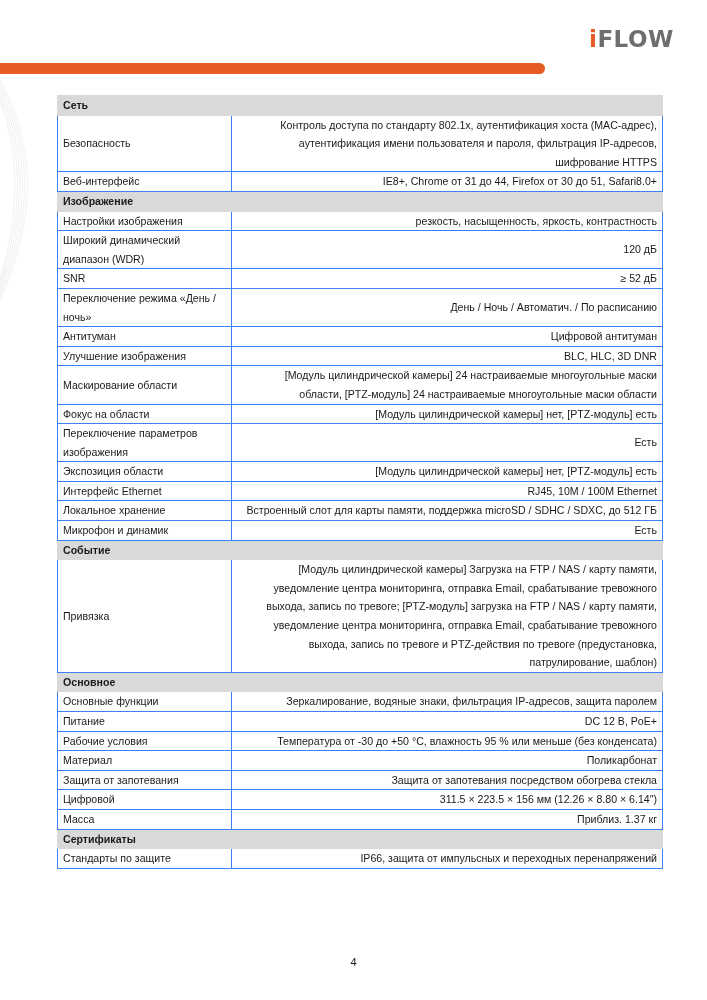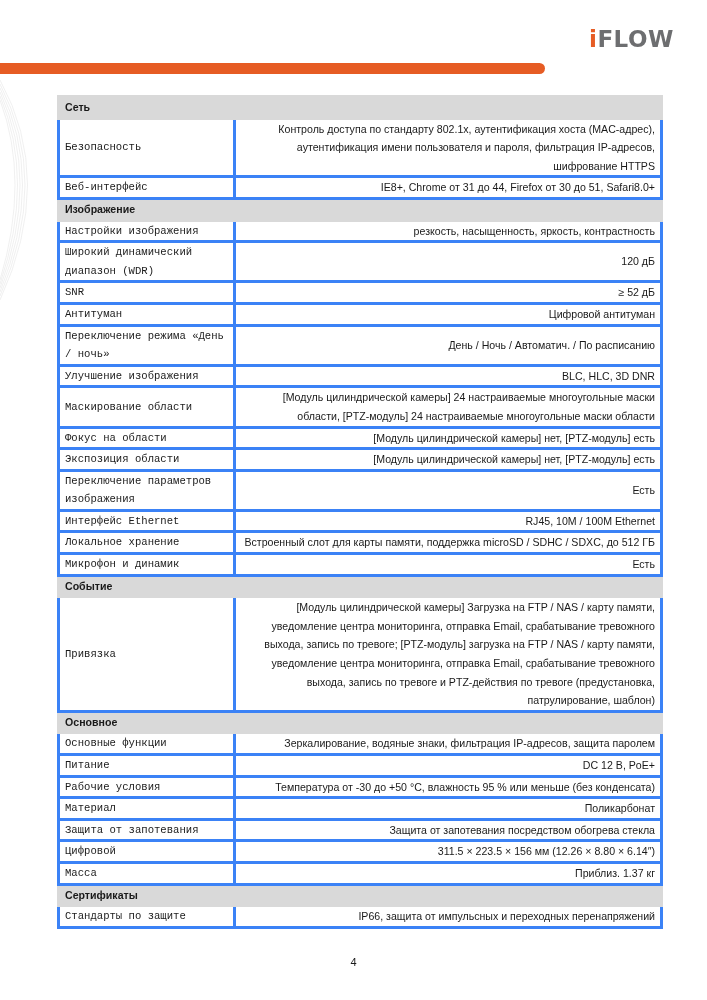--- a/index.html
+++ b/index.html
@@ -22,23 +22,23 @@
     .logo .lead { color: #e65c24; }
     .orange-bar {
       position: absolute; left: 0; top: 63px; width: 545px; height: 11px;
       background: #e65c24; border-radius: 0 6px 6px 0;
     }
     table.spec {
       position: absolute; left: 57px; top: 95px; width: 606px;
       border-collapse: collapse; font-size: 10.6px; line-height: 18.6px;
     }
     table.spec td {
-      border: 3px solid #3b82f6; padding: 0 5px; vertical-align: middle; margin-left: 28px;
-    }
-    table.spec td.k { width: 163px; font-family: Liberation Mono, monospace; }
+      border: 1px solid #3b82f6; padding: 0 5px; vertical-align: middle; margin-left: 28px;
+    }
+    table.spec td.k { width: 163px; }
     table.spec tr.section td {
       background: #d9d9d9; font-weight: bold; border-color: #d9d9d9;
       height: 18px;
     }
     table.spec td.v span.line { display: block; text-align: right; }
     .page-number {
       position: absolute; left: 0; width: 707px; top: 956px;
       text-align: center; font-size: 11px; color: #1a1a1a;
     }
   </style>
@@ -97,29 +97,29 @@
           <span class="line">120 дБ</span>
         </td>
       </tr>
       <tr>
         <td class="k">SNR</td>
         <td class="v">
           <span class="line">≥ 52 дБ</span>
         </td>
       </tr>
       <tr>
+        <td class="k">Переключение режима «День / ночь»</td>
+        <td class="v">
+          <span class="line">День / Ночь / Автоматич. / По расписанию</span>
+        </td>
+      </tr>
+      <tr>
         <td class="k">Антитуман</td>
         <td class="v">
           <span class="line">Цифровой антитуман</span>
-        </td>
-      </tr>
-      <tr>
-        <td class="k">Переключение режима «День / ночь»</td>
-        <td class="v">
-          <span class="line">День / Ночь / Автоматич. / По расписанию</span>
         </td>
       </tr>
       <tr>
         <td class="k">Улучшение изображения</td>
         <td class="v">
           <span class="line">BLC, HLC, 3D DNR</span>
         </td>
       </tr>
       <tr>
         <td class="k">Маскирование области</td>
@@ -128,29 +128,29 @@
           <span class="line">области, [PTZ-модуль] 24 настраиваемые многоугольные маски области</span>
         </td>
       </tr>
       <tr>
         <td class="k">Фокус на области</td>
         <td class="v">
           <span class="line">[Модуль цилиндрической камеры] нет, [PTZ-модуль] есть</span>
         </td>
       </tr>
       <tr>
+        <td class="k">Переключение параметров изображения</td>
+        <td class="v">
+          <span class="line">Есть</span>
+        </td>
+      </tr>
+      <tr>
         <td class="k">Экспозиция области</td>
         <td class="v">
           <span class="line">[Модуль цилиндрической камеры] нет, [PTZ-модуль] есть</span>
-        </td>
-      </tr>
-      <tr>
-        <td class="k">Переключение параметров изображения</td>
-        <td class="v">
-          <span class="line">Есть</span>
         </td>
       </tr>
       <tr>
         <td class="k">Интерфейс Ethernet</td>
         <td class="v">
           <span class="line">RJ45, 10M / 100M Ethernet</span>
         </td>
       </tr>
       <tr>
         <td class="k">Локальное хранение</td>

